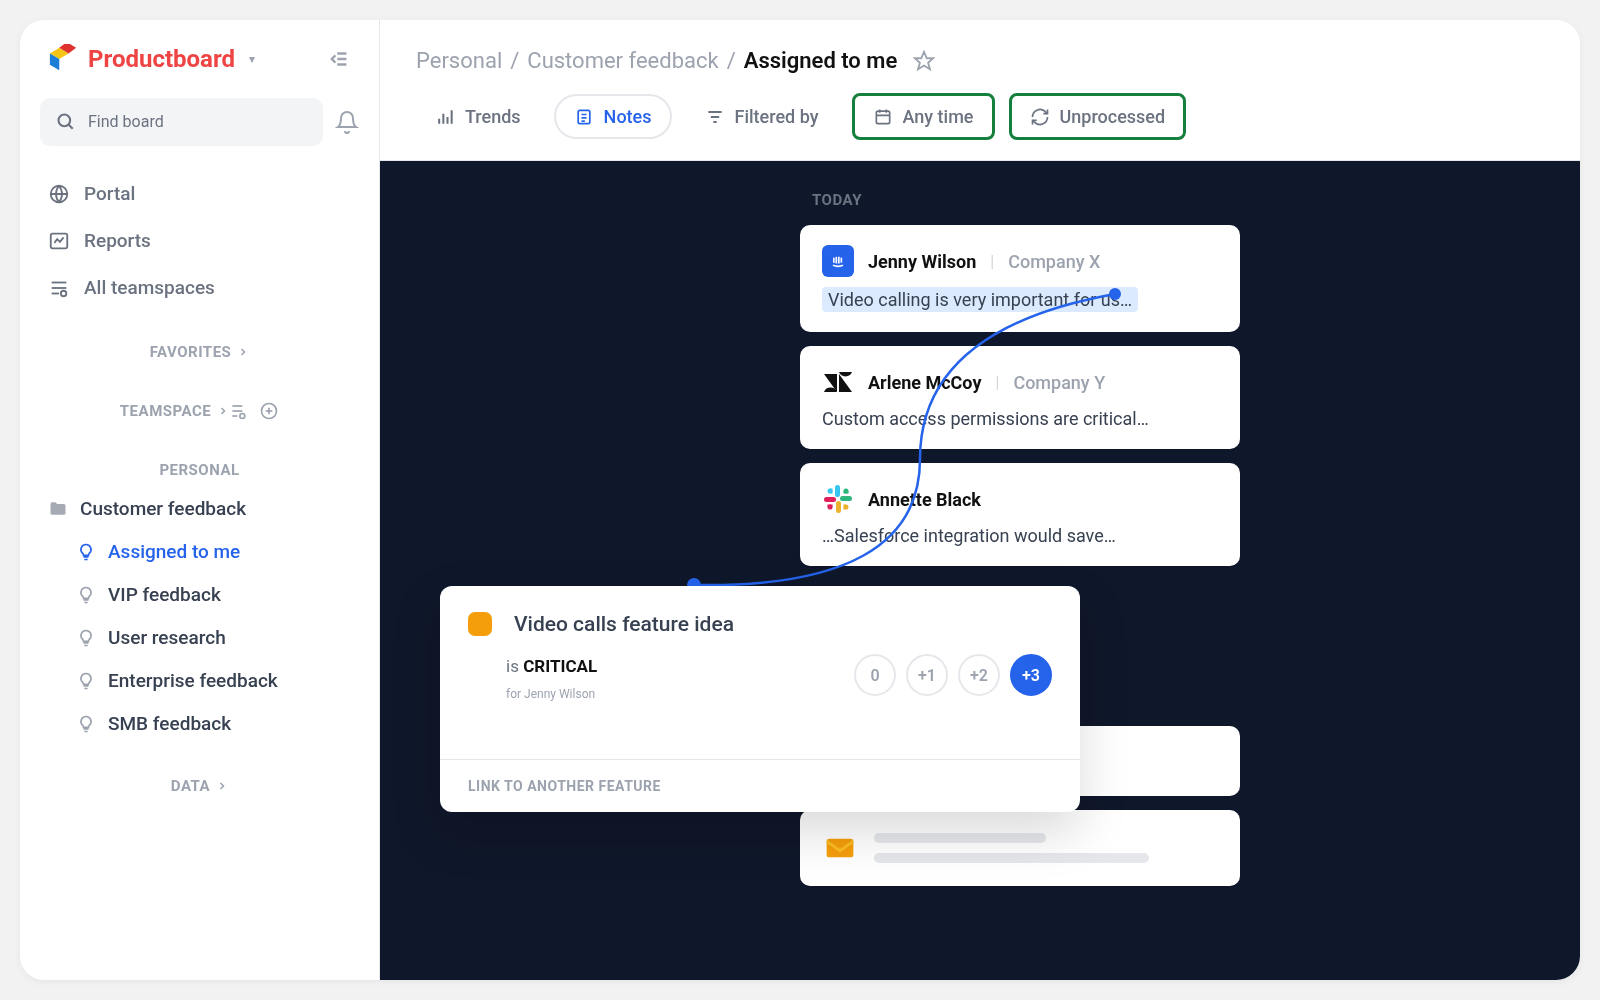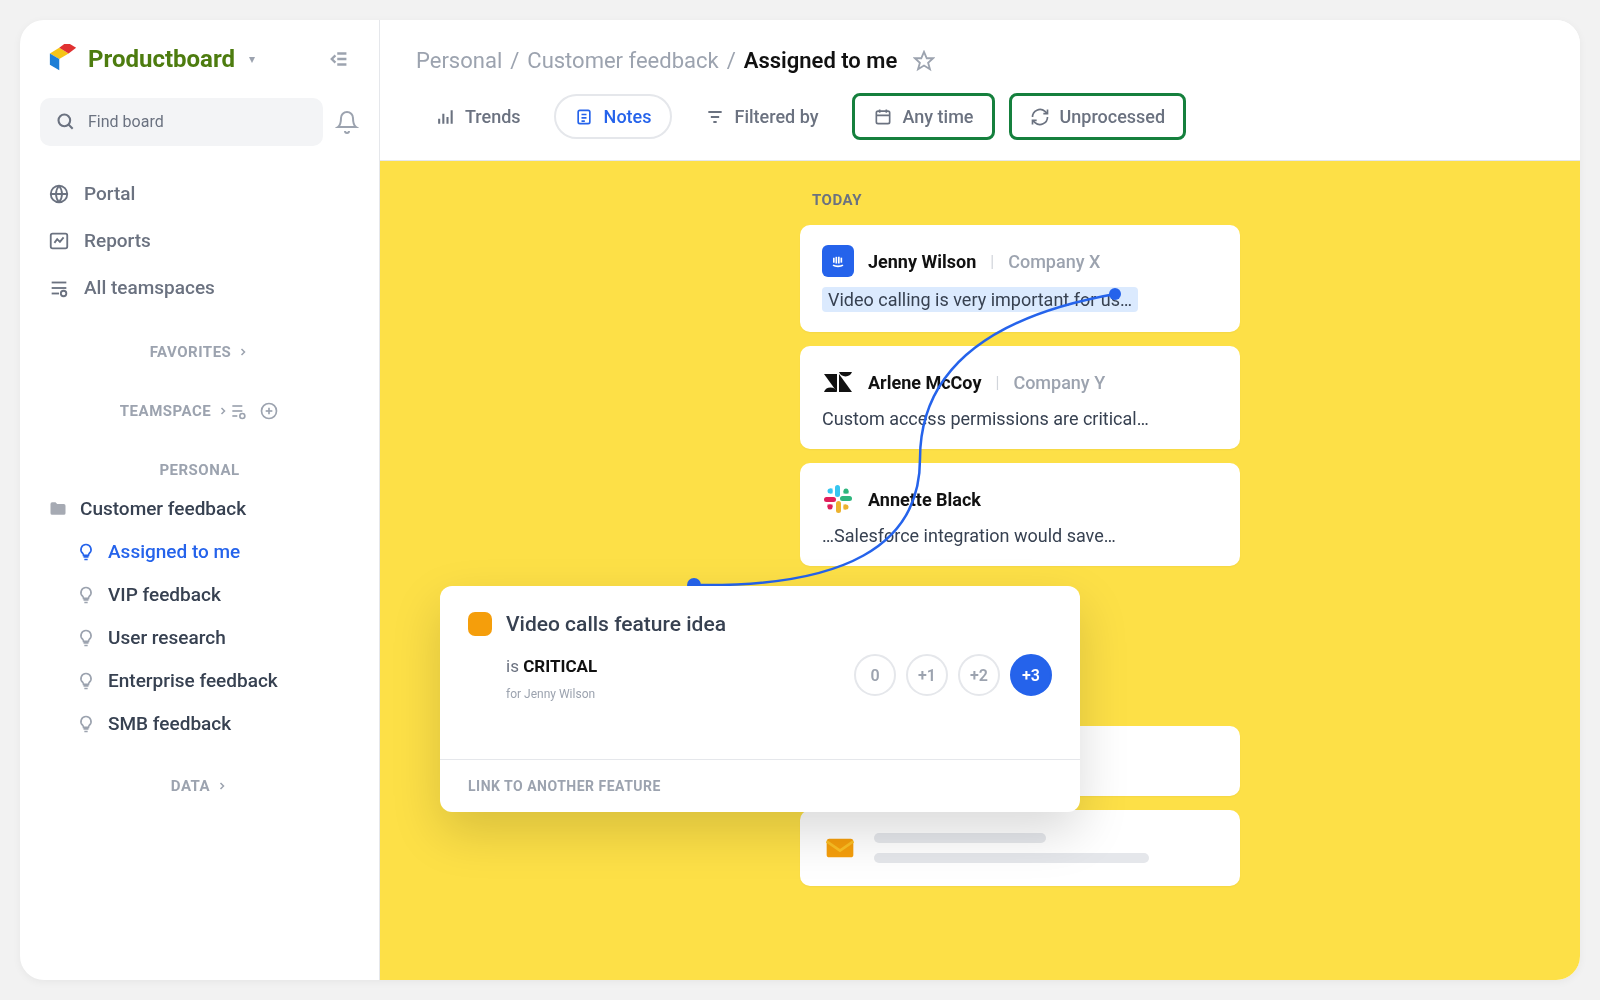--- a/index.html
+++ b/index.html
@@ -4,21 +4,21 @@
   <style>
     * { margin: 0; padding: 0; box-sizing: border-box; font-family: -apple-system, BlinkMacSystemFont, 'Segoe UI', Roboto, sans-serif; }
     body { background: #f2f2f2; width: 1600px; height: 1000px; overflow: hidden; padding: 20px; }
     .app-window { width: 100%; height: 100%; background: #fff; border-radius: 24px; overflow: hidden; display: flex; box-shadow: 0 2px 8px rgba(0,0,0,0.05); position: relative; }
     
     
     .sidebar { width: 360px; border-right: 1px solid #e5e7eb; display: flex; flex-direction: column; padding: 24px 20px; }
     .sidebar-header { display: flex; align-items: center; justify-content: space-between; margin-bottom: 24px; padding: 0 8px; }
     .brand { display: flex; align-items: center; gap: 10px; cursor: pointer; }
     .brand-logo { width: 30px; height: 30px; }
-    .brand-name { font-size: 24px; font-weight: 700; color: #4d7c0f; }
+    .brand-name { font-size: 24px; font-weight: 700; color: #ef4444; }
     .brand-caret { color: #9ca3af; font-size: 12px; margin-left: 4px; }
     .collapse-icon { color: #9ca3af; cursor: pointer; }
     
     .search-row { display: flex; align-items: center; gap: 12px; margin-bottom: 24px; }
     .search-box { flex: 1; background: #f3f4f6; border-radius: 10px; padding: 14px 16px; display: flex; align-items: flex-start; gap: 12px; color: #6b7280; font-size: 16px; cursor: text; }
     .bell-icon { color: #9ca3af; cursor: pointer; }
     
     .nav-item { display: flex; align-items: center; gap: 14px; padding: 12px 8px; color: #6b7280; font-size: 19px; font-weight: 500; cursor: pointer; border-radius: 8px; }
     .nav-item svg { width: 22px; height: 22px; flex-shrink: 0; }
     
@@ -44,21 +44,21 @@
     .breadcrumb .sep { color: #9ca3af; }
     .star-icon { color: #9ca3af; margin-left: 8px; cursor: pointer; }
     
     .filterbar { padding: 0 36px 20px; display: flex; align-items: center; gap: 14px; border-bottom: 1px solid #e5e7eb; }
     .filter-btn { display: flex; align-items: center; gap: 10px; padding: 10px 18px; font-size: 18px; color: #6b7280; font-weight: 500; border-radius: 24px; cursor: pointer; border: 1px solid transparent; }
     .filter-btn.active { background: #fff; border: 2px solid #e5e7eb; color: #2563eb; }
     .filter-btn.plain { background: transparent; }
     .filter-btn.bordered { border: 3px solid #15803d; border-radius: 8px; }
     .filter-btn svg { width: 20px; height: 20px; }
     
-    .content-area { flex: 1; background: #fde047; padding: 30px 40px; position: relative; overflow: visible; }
+    .content-area { flex: 1; background: #0f172a; padding: 30px 40px; position: relative; overflow: visible; }
     
     .notes-column { width: 440px; margin-left: 380px; }
     .day-label { font-size: 15px; font-weight: 700; color: #6b7280; letter-spacing: 0.5px; margin-bottom: 16px; margin-left: 12px; }
     
     .note-card { background: #fff; border-radius: 10px; padding: 20px 22px; margin-bottom: 14px; box-shadow: 0 1px 2px rgba(0,0,0,0.04); cursor: pointer; }
     .note-head { display: flex; align-items: center; gap: 14px; margin-bottom: 10px; }
     .src-icon { width: 32px; height: 32px; border-radius: 6px; display: flex; align-items: center; justify-content: center; flex-shrink: 0; }
     .src-intercom { background: #2563eb; }
     .src-zendesk svg, .src-slack svg { width: 32px; height: 32px; }
     .note-person { font-size: 18px; font-weight: 700; color: #111; }
@@ -66,21 +66,21 @@
     .note-company { font-size: 18px; color: #9ca3af; font-weight: 500; }
     .note-body { font-size: 18px; color: #374151; }
     .note-body.highlighted { background: #dbeafe; border-radius: 4px; padding: 2px 6px; display: inline-block; }
     
     .skeleton-card { background: #fff; border-radius: 10px; padding: 20px 22px; margin-bottom: 14px; box-shadow: 0 1px 2px rgba(0,0,0,0.04); display: flex; align-items: center; gap: 16px; }
     .skeleton-line { height: 10px; background: #e5e7eb; border-radius: 5px; }
     
     
     .feature-card { position: absolute; left: 60px; top: 425px; width: 640px; background: #fff; border-radius: 12px; box-shadow: 0 20px 50px rgba(0,0,0,0.15); z-index: 20; }
     .feature-card-body { padding: 26px 28px 22px; }
-    .feature-title-row { display: flex; align-items: center; gap: 14px; }
+    .feature-title-row { display: flex; align-items: center; gap: 22px; }
     .feature-dot { width: 24px; height: 24px; background: #f59e0b; border-radius: 7px; }
     .feature-title { font-size: 21px; font-weight: 500; color: #374151; }
     .feature-detail-row { display: flex; align-items: flex-start; justify-content: space-between; margin-top: 18px; padding-left: 38px; }
     .feature-meta { font-size: 17px; color: #6b7280; line-height: 1.5; }
     .feature-meta .critical { font-weight: 700; color: #111; }
     .feature-meta .for-line { font-size: 12px; color: #9ca3af; }
     .score-row { display: flex; gap: 10px; }
     .score-chip { width: 42px; height: 42px; border-radius: 50%; display: flex; align-items: center; justify-content: center; font-size: 16px; font-weight: 600; cursor: pointer; border: 2px solid #e5e7eb; color: #9ca3af; background: #fff; }
     .score-chip.filled { background: #2563eb; border-color: #2563eb; color: #fff; }
     .feature-footer { border-top: 1px solid #e5e7eb; padding: 18px 28px; font-size: 14px; font-weight: 700; color: #9ca3af; letter-spacing: 0.5px; cursor: pointer; margin-top: 32px; }

